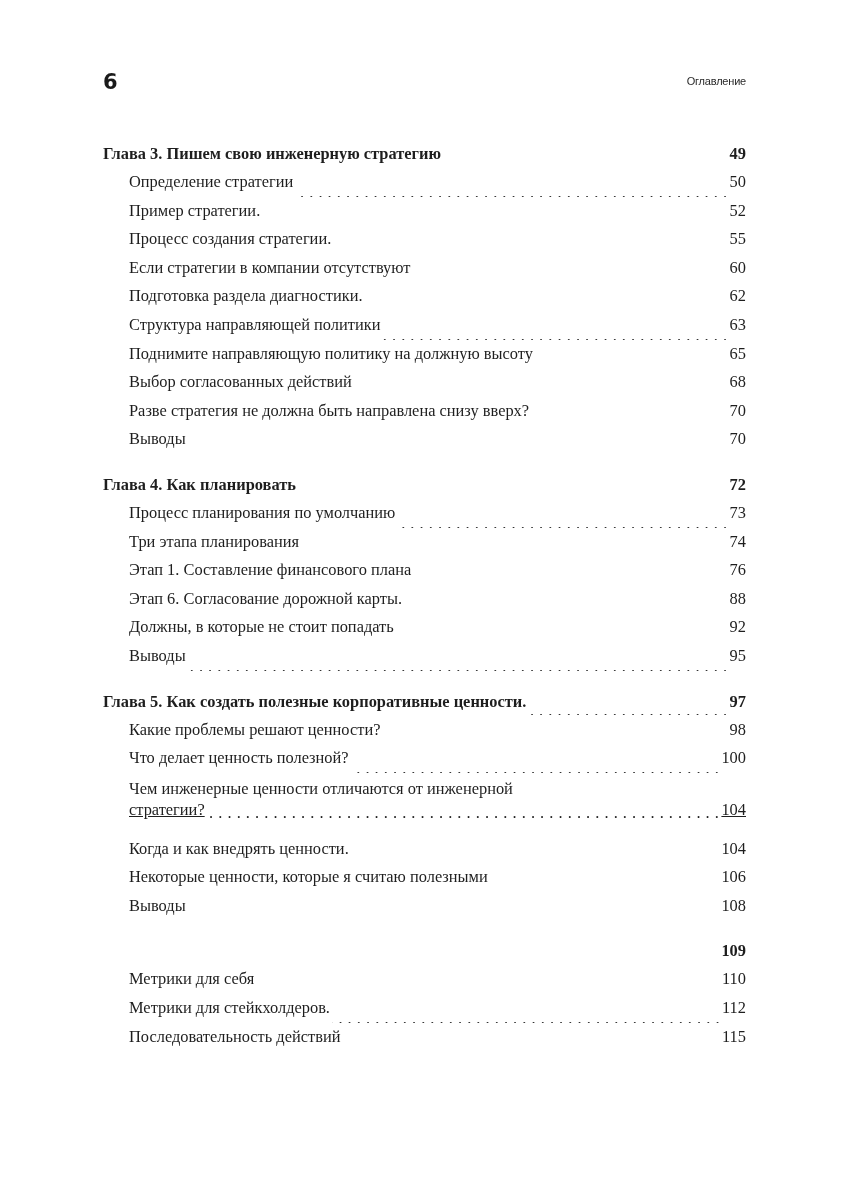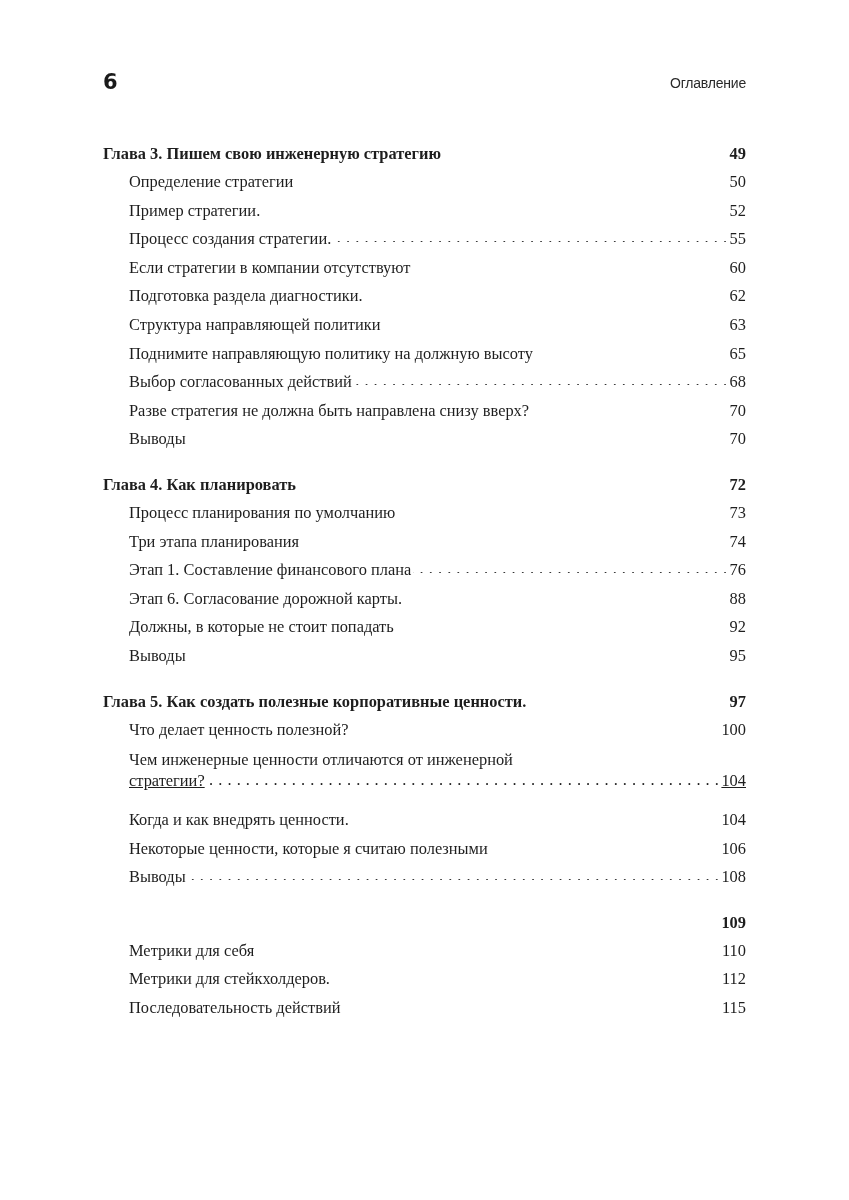--- a/index.html
+++ b/index.html
@@ -29,36 +29,36 @@
       font-family: "DejaVu Sans", "Liberation Sans", sans-serif;
       font-weight: bold;
       font-size: 21px;
       color: #1a1a1a;
     }
     .running-title {
       position: absolute;
       right: 0;
       top: 5px;
       font-family: "Liberation Sans", "DejaVu Sans", sans-serif;
-      font-size: 14px;
+      font-size: 11px;
       color: #2a2a2a;
       letter-spacing: -0.2px;
     }
     .toc {
       position: absolute;
       left: 103px;
       width: 643px;
       top: 140px;
     }
     .chapter {
       margin-bottom: 17px;
     }
     .entry {
       display: flex;
-      align-items: flex-start;
+      align-items: flex-end;
       font-size: 16.4px;
       line-height: 28.6px;
       white-space: nowrap;
     }
     .entry.chapter-title {
       font-weight: bold;
       height: 27px;
       line-height: 27px;
       margin-bottom: 1px;
     }
@@ -210,20 +210,25 @@
       <span class="leader"></span>
       <span class="page">95</span>
     </div>
   </div>
 
   <div class="chapter">
     <div class="entry chapter-title">
       <span class="label">Глава 5. Как создать полезные корпоративные ценности.</span>
       <span class="leader"></span>
       <span class="page">97</span>
+    </div>
+    <div class="entry section">
+      <span class="label">Какие проблемы решают ценности?</span>
+      <span class="leader"></span>
+      <span class="page">98</span>
     </div>
     <div class="entry section">
       <span class="label">Что делает ценность полезной?</span>
       <span class="leader"></span>
       <span class="page">100</span>
     </div>
     <div class="multiline multiline-wrap">
       <div class="first-line">Чем инженерные ценности отличаются от инженерной</div>
       <div class="entry">
         <span class="label">стратегии?</span>

